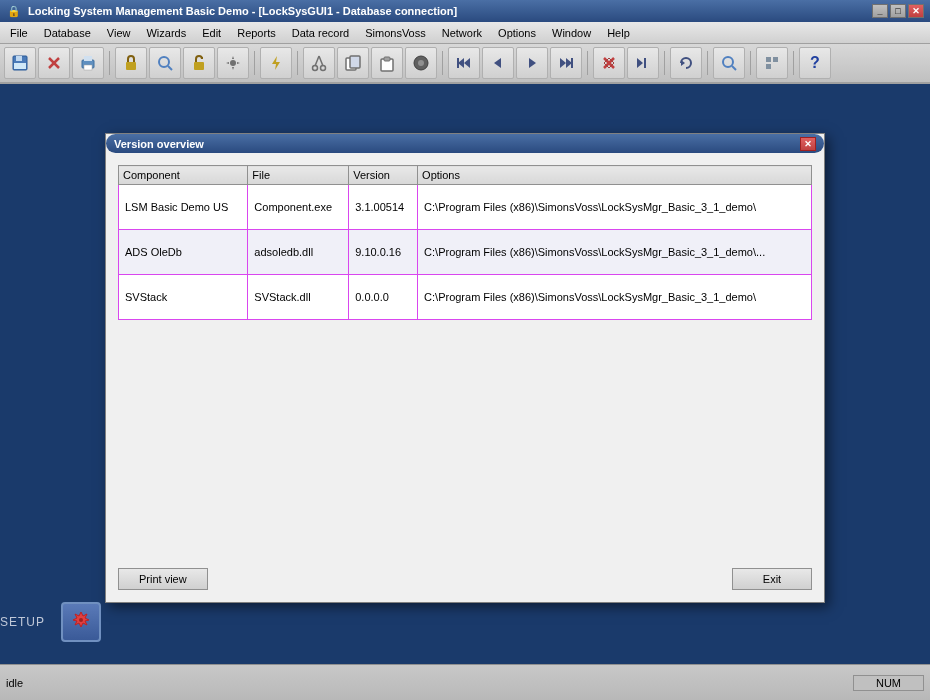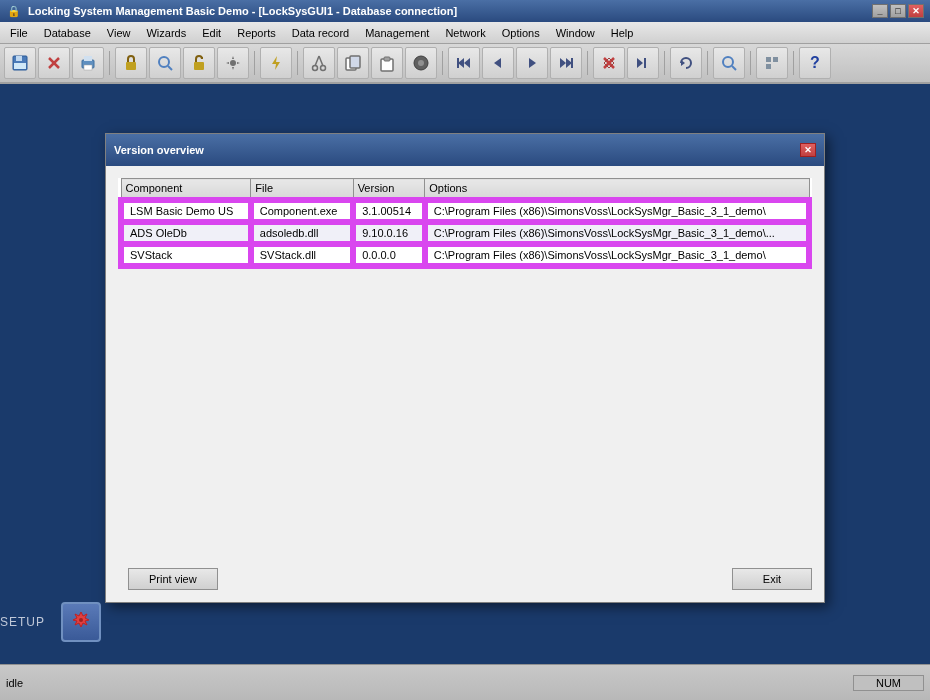--- a/index.html
+++ b/index.html
@@ -158,27 +158,28 @@
       background: #f0f0f0;
       border: 1px solid #808080;
       box-shadow: 4px 4px 12px rgba(0,0,0,0.5);
       width: 720px;
       min-height: 470px;
       display: flex;
       flex-direction: column;
     }
     #dialog-title-bar {
       background: linear-gradient(to bottom, #4a6fa5, #2a4a7f);
-      height: 32px;
+      height: 19px;
       display: flex;
       align-items: center;
       padding: 0 8px;
       color: white;
       font-size: 11px;
       font-weight: bold;
+      border-radius: 10px;
     }
     #dialog-title-bar .dialog-title-text {
       flex: 1;
     }
     #dialog-close-btn {
       width: 16px;
       height: 14px;
       background: linear-gradient(to bottom, #e06060, #c04040);
       border: 1px solid #a02020;
       color: white;
@@ -208,22 +209,22 @@
     }
     #version-table th {
       background: linear-gradient(to bottom, #e8e8e8, #d8d8d8);
       border: 1px solid #909090;
       padding: 3px 4px;
       text-align: left;
       font-weight: normal;
       color: #000;
     }
     #version-table td {
-      border: 6px solid #d946ef;
-      padding: 2px 6px;
+      border: 1px solid #d946ef;
+      padding: 16px 6px;
       color: #000;
       background: white;
     }
     #version-table tr:nth-child(odd) td {
       background: white;
     }
     #version-table tr:nth-child(even) td {
       background: #f0f0f8;
     }
 
@@ -236,21 +237,20 @@
     }
     .dialog-btn {
       background: linear-gradient(to bottom, #e8e8e8, #d0d0d0);
       border: 1px solid #909090;
       padding: 4px 20px;
       font-size: 11px;
       cursor: pointer;
       min-width: 80px;
       text-align: center;
       color: #000;
-      margin-left: 10px;
     }
 
     
     #setup-area {
       position: absolute;
       bottom: 24px;
       left: 0;
       right: 0;
       height: 60px;
       display: flex;
@@ -288,21 +288,21 @@
 </div>
 
 <div id="menu-bar">
   <div class="menu-item">File</div>
   <div class="menu-item">Database</div>
   <div class="menu-item">View</div>
   <div class="menu-item">Wizards</div>
   <div class="menu-item">Edit</div>
   <div class="menu-item">Reports</div>
   <div class="menu-item">Data record</div>
-  <div class="menu-item">Management</div>
+  <div class="menu-item">SimonsVoss</div>
   <div class="menu-item">Network</div>
   <div class="menu-item">Options</div>
   <div class="menu-item">Window</div>
   <div class="menu-item">Help</div>
 </div>
 
 <div id="toolbar">
   <div class="toolbar-btn" title="Save">
     <svg width="18" height="18" viewBox="0 0 18 18">
       <rect x="2" y="2" width="14" height="14" rx="1" fill="#4a7ab8" stroke="#2a5a98" stroke-width="1"></rect>

